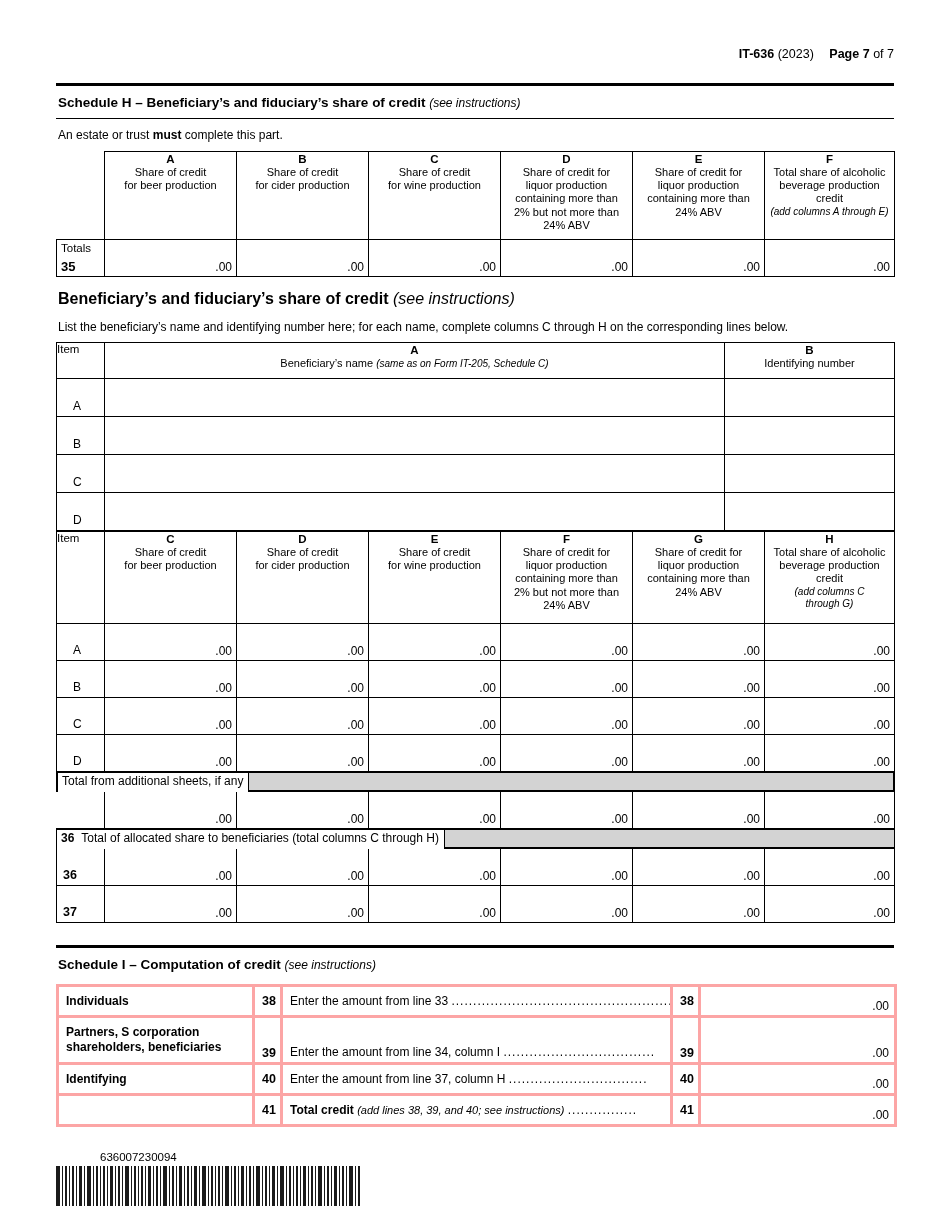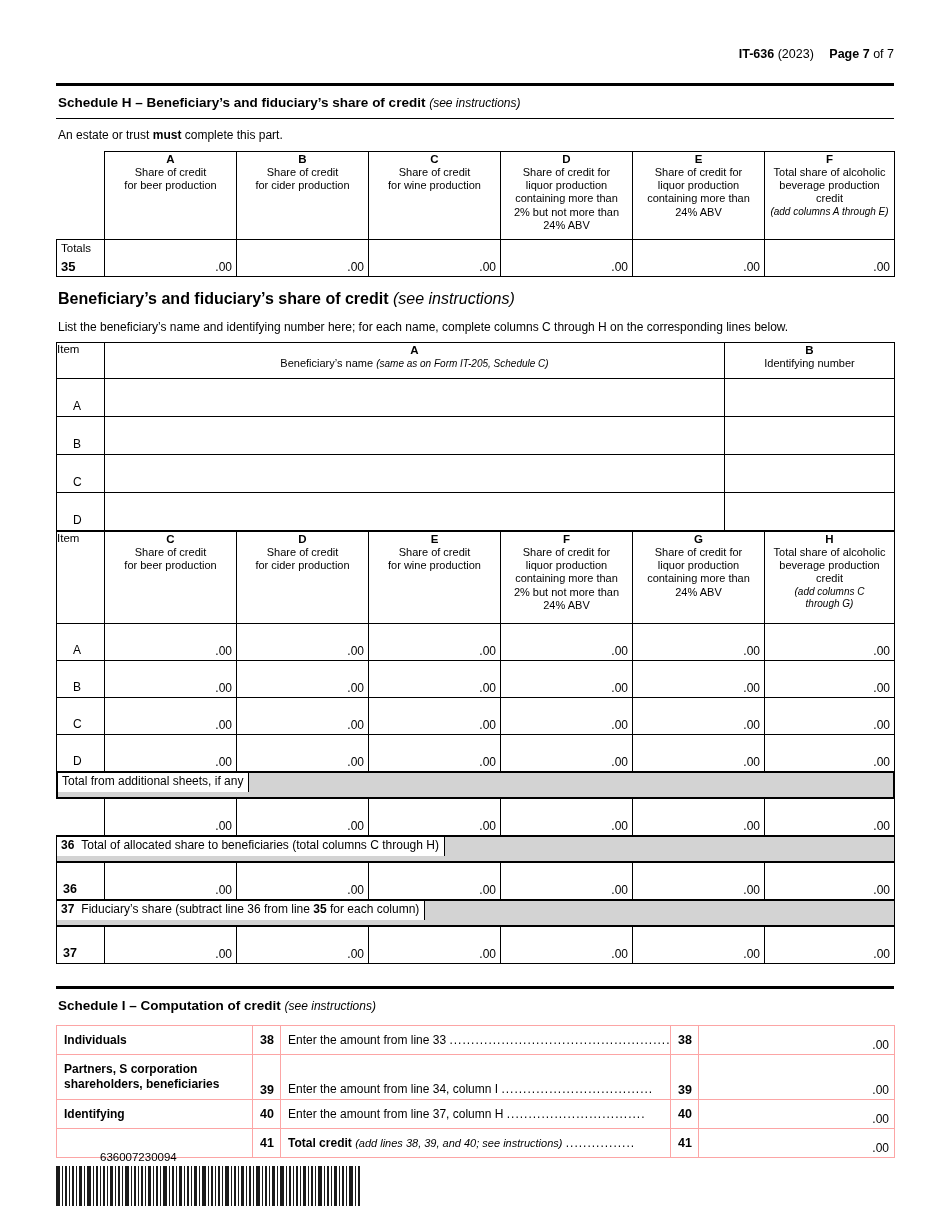--- a/index.html
+++ b/index.html
@@ -70,35 +70,35 @@
   .totlabel .t1 { position:absolute; left:4px; top:2px; font-size: 11.5px; }
   .totlabel .t2 { position:absolute; left:4px; bottom:2px; font-size: 13px; font-weight: bold; }
 
   .linelabel { position: relative; }
   .linelabel .n { position:absolute; left:6px; bottom:3px; font-size: 12.5px; font-weight: bold; }
   .nameblank { height: 38px; }
 
   
   .striprow td { border: none; padding: 0; }
   .strip {
-    height: 26px; position: relative; border:1px solid #000; background:#d3d3d3;
+    height: 19px; position: relative; border:1px solid #000; background:#d3d3d3;
   }
   .strip .cap {
     position: absolute; left: 0; top: 0; height: 19px;
     background: #fff; border-right: 1px solid #000;
     font-size: 12px; line-height: 17px; padding: 0 5px 0 4px; white-space: nowrap;
   }
   .strip .cap .num { font-weight: bold; margin-right: 7px; }
   .strip .cap .ital { }
   .strip .cap b { font-weight: bold; }
   .strip.nobox { border-left: none; border-right: none; }
 
   
   table.schedi { border-collapse: collapse; width: 838px; table-layout: fixed; margin-top: 4px; }
-  table.schedi td { border: 1px solid #fca5a5; padding: 7px; height: 24px; margin-top: 46px; }
+  table.schedi td { border: 3px solid #fca5a5; padding: 7px; height: 24px; margin-top: 46px; }
   .si-label { font-size: 12px; font-weight: bold; padding-left: 3px; vertical-align: middle; }
   .si-label .two { display:block; line-height: 15px; }
   .si-num { font-size: 12.5px; font-weight: bold; text-align: center; vertical-align: middle; }
   .si-desc { font-size: 12px; padding-left: 5px; vertical-align: middle; white-space: nowrap; overflow: hidden; }
   .si-desc b { font-weight: bold; }
   .si-desc .ital { font-style: italic; font-size: 11px; }
   .si-desc .dots { letter-spacing: 1px; }
   .si-amt { position: relative; }
   .si-amt .dot { position:absolute; right: 5px; bottom: 2px; font-size: 12px; }
 
@@ -444,30 +444,20 @@
             <span class="dot">.00</span>
           </td>
       <td class="amt">
             <span class="dot">.00</span>
           </td>
       <td class="amt">
             <span class="dot">.00</span>
           </td>
     </tr>
 
-    <tr class="striprow">
-      <td colspan="7">
-        <div class="strip nobox">
-          <span class="cap" style="border-left:none">
-            <span class="num">37</span><span>Fiduciary’s share</span>
-            <span class="ital"><span>(subtract line 36 from line </span><b>35</b><span> for each column)</span></span>
-          </span>
-        </div>
-      </td>
-    </tr>
     <tr>
       <td class="linelabel amt">
             <span class="n">37</span>
           </td>
       <td class="amt">
             <span class="dot">.00</span>
           </td>
       <td class="amt">
             <span class="dot">.00</span>
           </td>

